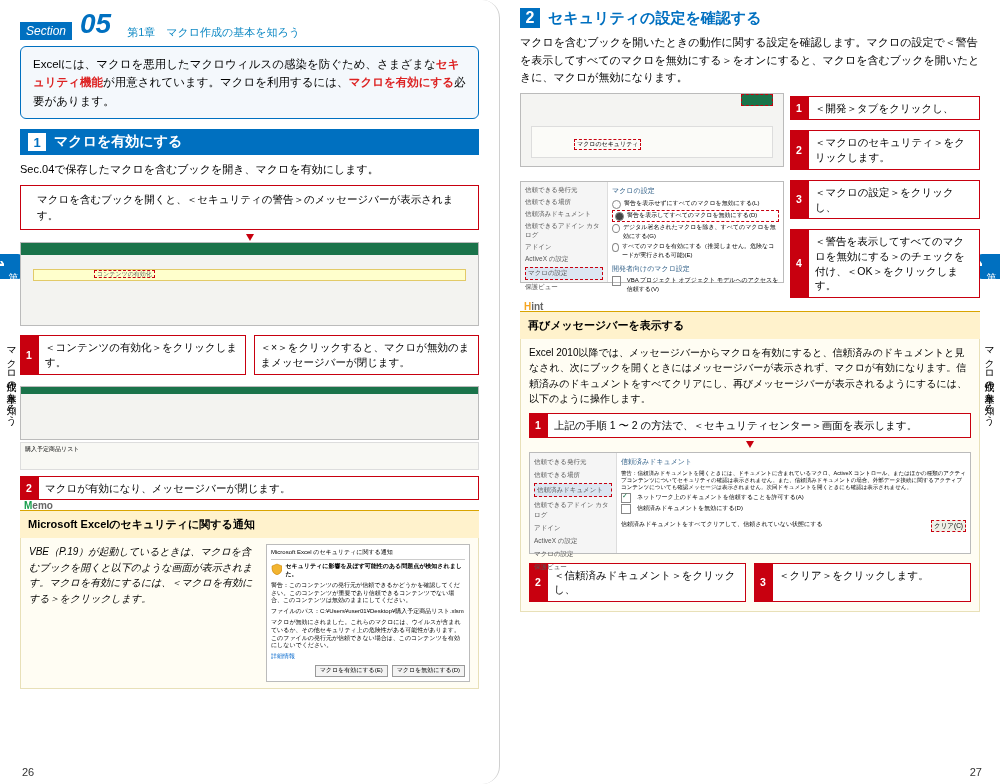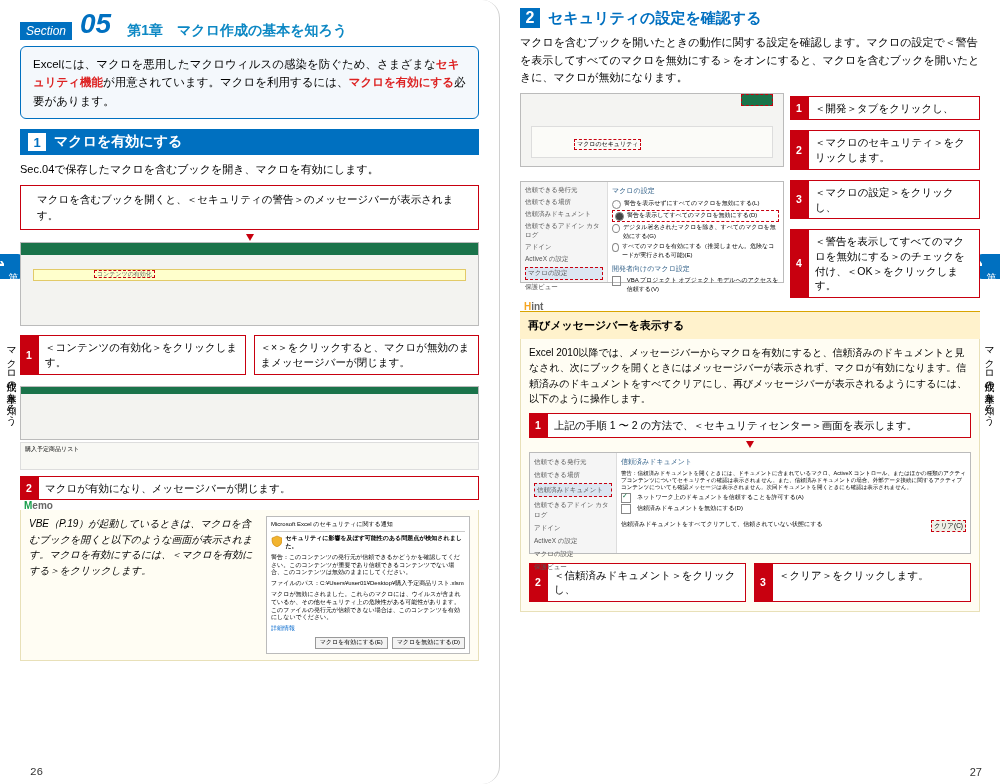--- a/index.html
+++ b/index.html
@@ -3,21 +3,21 @@
 <meta charset="utf-8">
 <style>
   body { margin:0; font-family:"Meiryo","Hiragino Kaku Gothic Pro",sans-serif; background:#e8e8e8; display:flex; justify-content:center; }
   .spread { width:1000px; height:784px; background:#fff; display:flex; box-shadow:0 2px 8px rgba(0,0,0,.2); position:relative; }
   .page { width:500px; height:784px; position:relative; padding:0 20px 22px 20px; box-sizing:border-box; overflow:hidden; }
   .page-left { border-right:1px solid #d0d0d0;border-radius:18px; }
   
   .sec-head { display:flex; align-items:flex-end; gap:8px; padding-top:8px; }
   .sec-tag { background:#0070c0; color:#fff; font-size:12px; font-style:italic; padding:2px 6px; }
   .sec-num { color:#0070c0; font-size:28px; font-weight:bold; font-style:italic; }
-  .chapter-sub { color:#0d88c4; font-size:14px; margin-left:8px;font-weight:bold; }
+  .chapter-sub { color:#0d88c4; font-size:11px; margin-left:8px; }
   .title-row { display:flex; align-items:center; gap:8px; margin-top:4px; }
   .laptop-icon { width:78px; height:58px; }
   .page-title { font-size:23px; font-weight:bold; color:#222; }
   
   .intro-box { border:1.5px solid #0070c0; border-radius:6px; background:#f4f8fc; padding:8px 12px; font-size:11.5px; line-height:1.6; margin-top:6px; }
   .kw-red { color:#d22; font-weight:bold; }
   
   .numhead { background:#0070c0; color:#fff; display:flex; align-items:center; gap:8px; padding:4px 8px; font-size:14px; font-weight:bold; margin-top:10px; }
   .numhead .box { background:#fff; color:#0070c0; width:18px; height:18px; display:inline-flex; align-items:center; justify-content:center; font-size:13px; }
   .body-text { font-size:11px; line-height:1.6; margin:6px 0; }
@@ -60,21 +60,21 @@
   .radio.on { background:#444; }
   .tc-btn { border:1px solid #999; background:#f0f0e8; font-size:6.5px; padding:1px 6px; }
   
   .side-tab { position:absolute; top:254px; width:18px; background:#0070c0; writing-mode:vertical-rl; color:#fff; font-size:10px; padding:6px 2px 10px; text-align:center; }
   .side-tab.left { left:0; border-radius:0 4px 4px 0; }
   .side-tab.right { right:0; border-radius:4px 0 0 4px; }
   .side-tab .big { font-size:16px; font-weight:bold; display:block; }
   .side-label { position:absolute; top:340px; width:14px; writing-mode:vertical-rl; font-size:10px; }
   .side-label.left { left:4px; } .side-label.right { right:4px; }
   .pagenum { position:absolute; bottom:6px; font-size:11px; color:#333; }
-  .pagenum.l { left:30px;font-family:Liberation Mono, monospace; } .pagenum.r { right:18px; }
+  .pagenum.l { left:22px; } .pagenum.r { right:18px; }
   .arrow-v { width:0; height:0; border-left:4px solid transparent; border-right:4px solid transparent; border-top:7px solid #c8000f; margin:1px auto; }
   .hl { border:1px dashed #c8000f; padding:0 2px; }
   .chk { width:8px; height:8px; border:1px solid #888; display:inline-block; vertical-align:middle; margin-right:3px; }
   .chk.on::after { content:"✓"; font-size:7px; color:#1a734a; position:relative; top:-3px; }
 </style>
 </head>
 <body>
 
 <div class="spread">
 
@@ -126,20 +126,21 @@
     </div>
     <div style="background:#f8f8f4;border:1px solid #ddd;height:22px;font-size:6px;padding:2px 4px;margin-top:2px;">購入予定商品リスト</div>
 
     <div class="step" style="margin-top:6px;">
       <div class="n">2</div>
         <div class="t">マクロが有効になり、メッセージバーが閉じます。</div>
     </div>
 
     <div class="tip">
       <div class="tip-tab"><span class="m">M</span><span class="emo">emo</span></div>
+      <div class="tip-head">Microsoft Excelのセキュリティに関する通知</div>
       <div class="tip-body memo-row">
         <div style="flex:1;font-style:italic;">VBE（P.19）が起動しているときは、マクロを含むブックを開くと以下のような画面が表示されます。マクロを有効にするには、＜マクロを有効にする＞をクリックします。</div>
         <div class="memo-dialog">
           <div style="border-bottom:1px solid #ccc;padding-bottom:2px;">Microsoft Excel のセキュリティに関する通知</div>
           <div style="display:flex;gap:3px;margin-top:3px;">
             <svg width="12" height="12">
                 <path d="M6 1 L11 3 V6 Q11 10 6 12 Q1 10 1 6 V3 Z" fill="#f2b430" stroke="#c07a00" stroke-width=".5"></path>
               </svg>
             <b>セキュリティに影響を及ぼす可能性のある問題点が検知されました。</b>
           </div>

